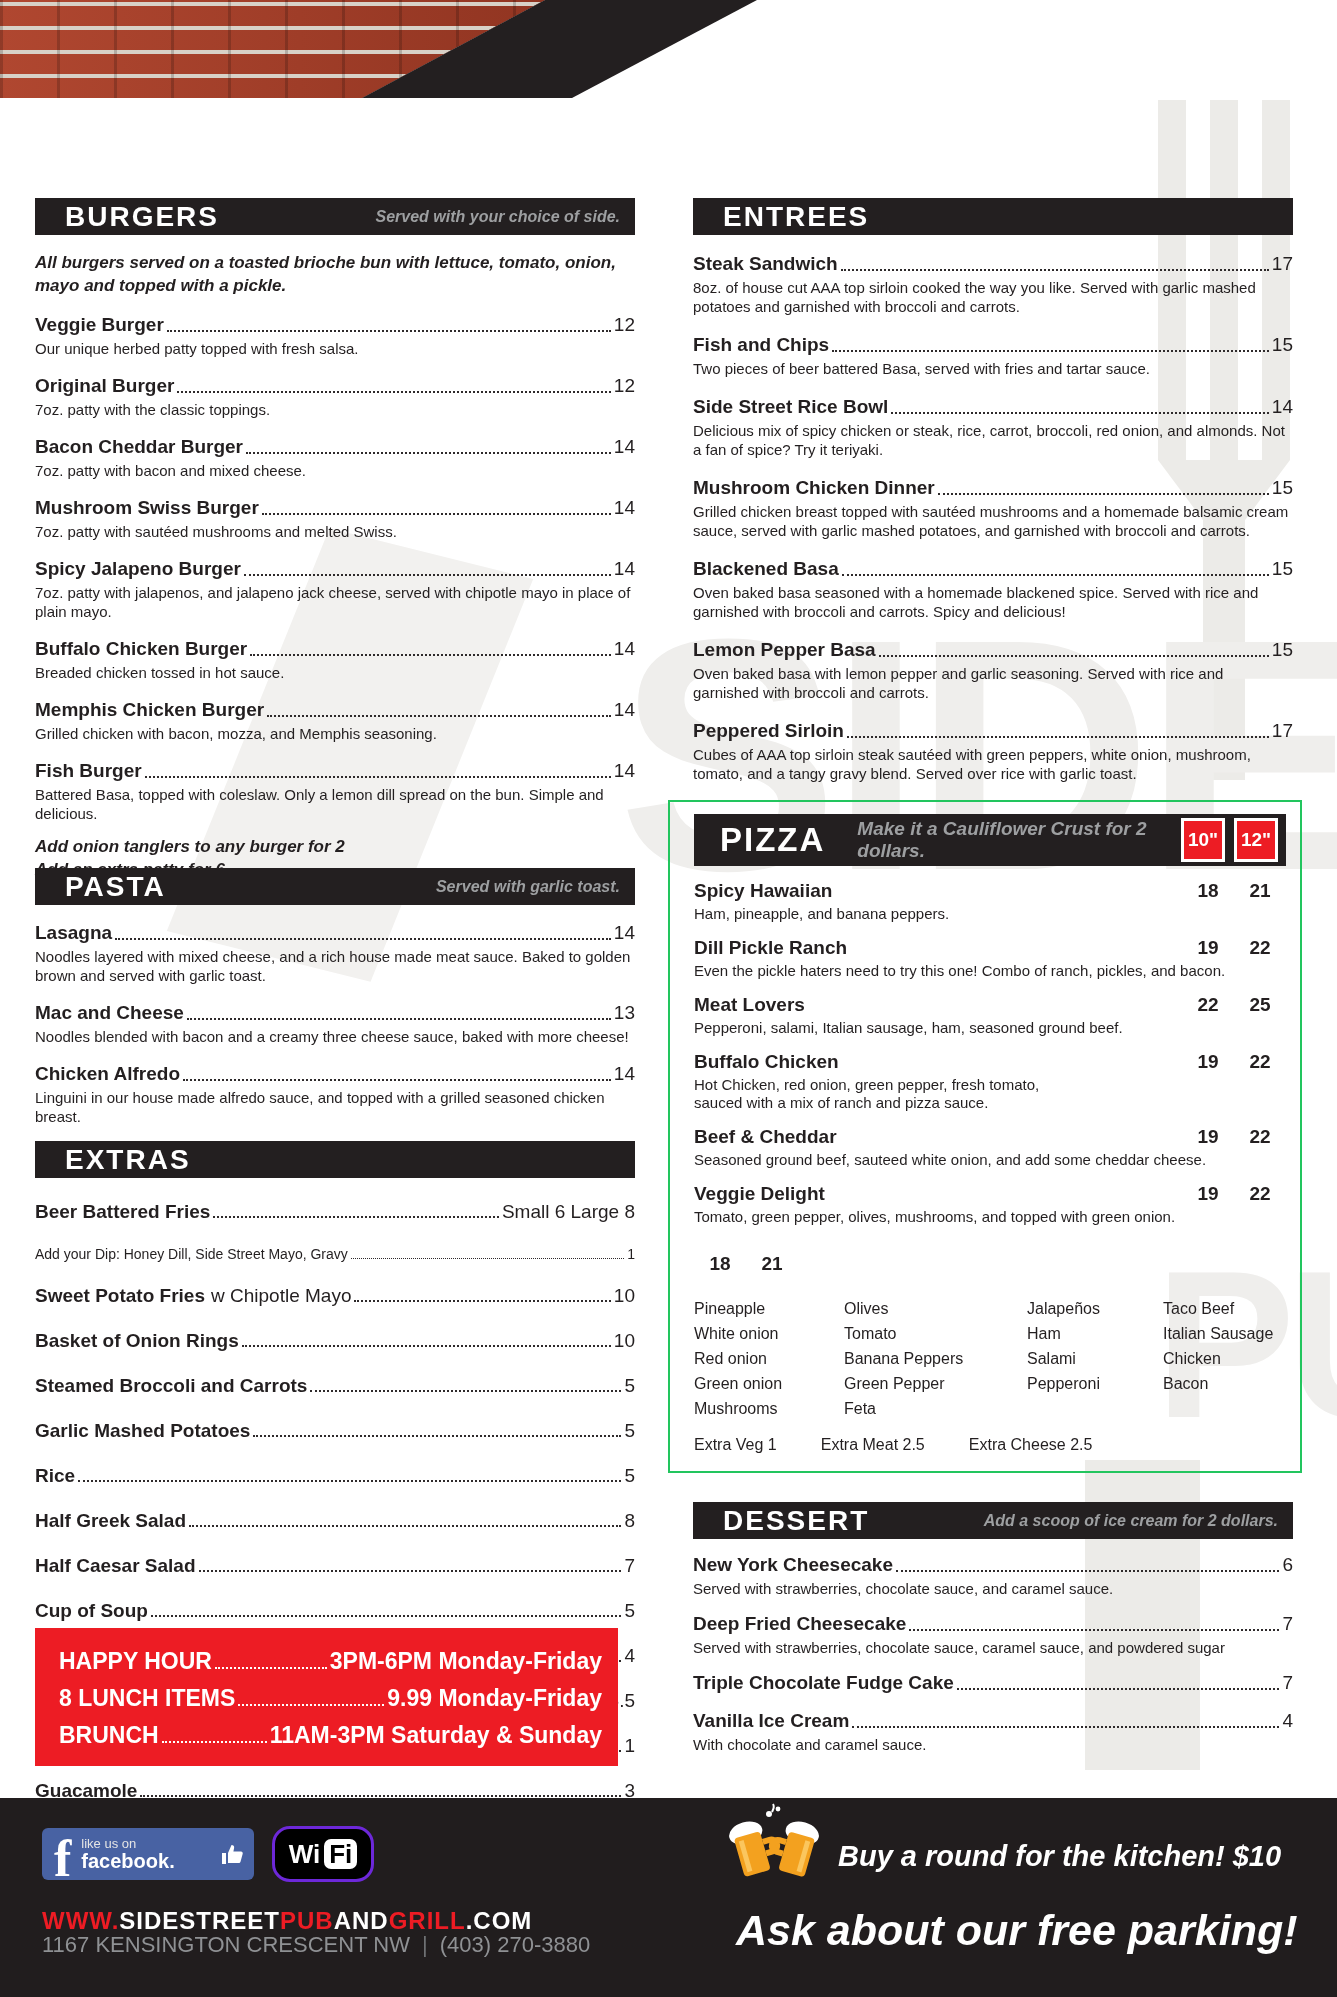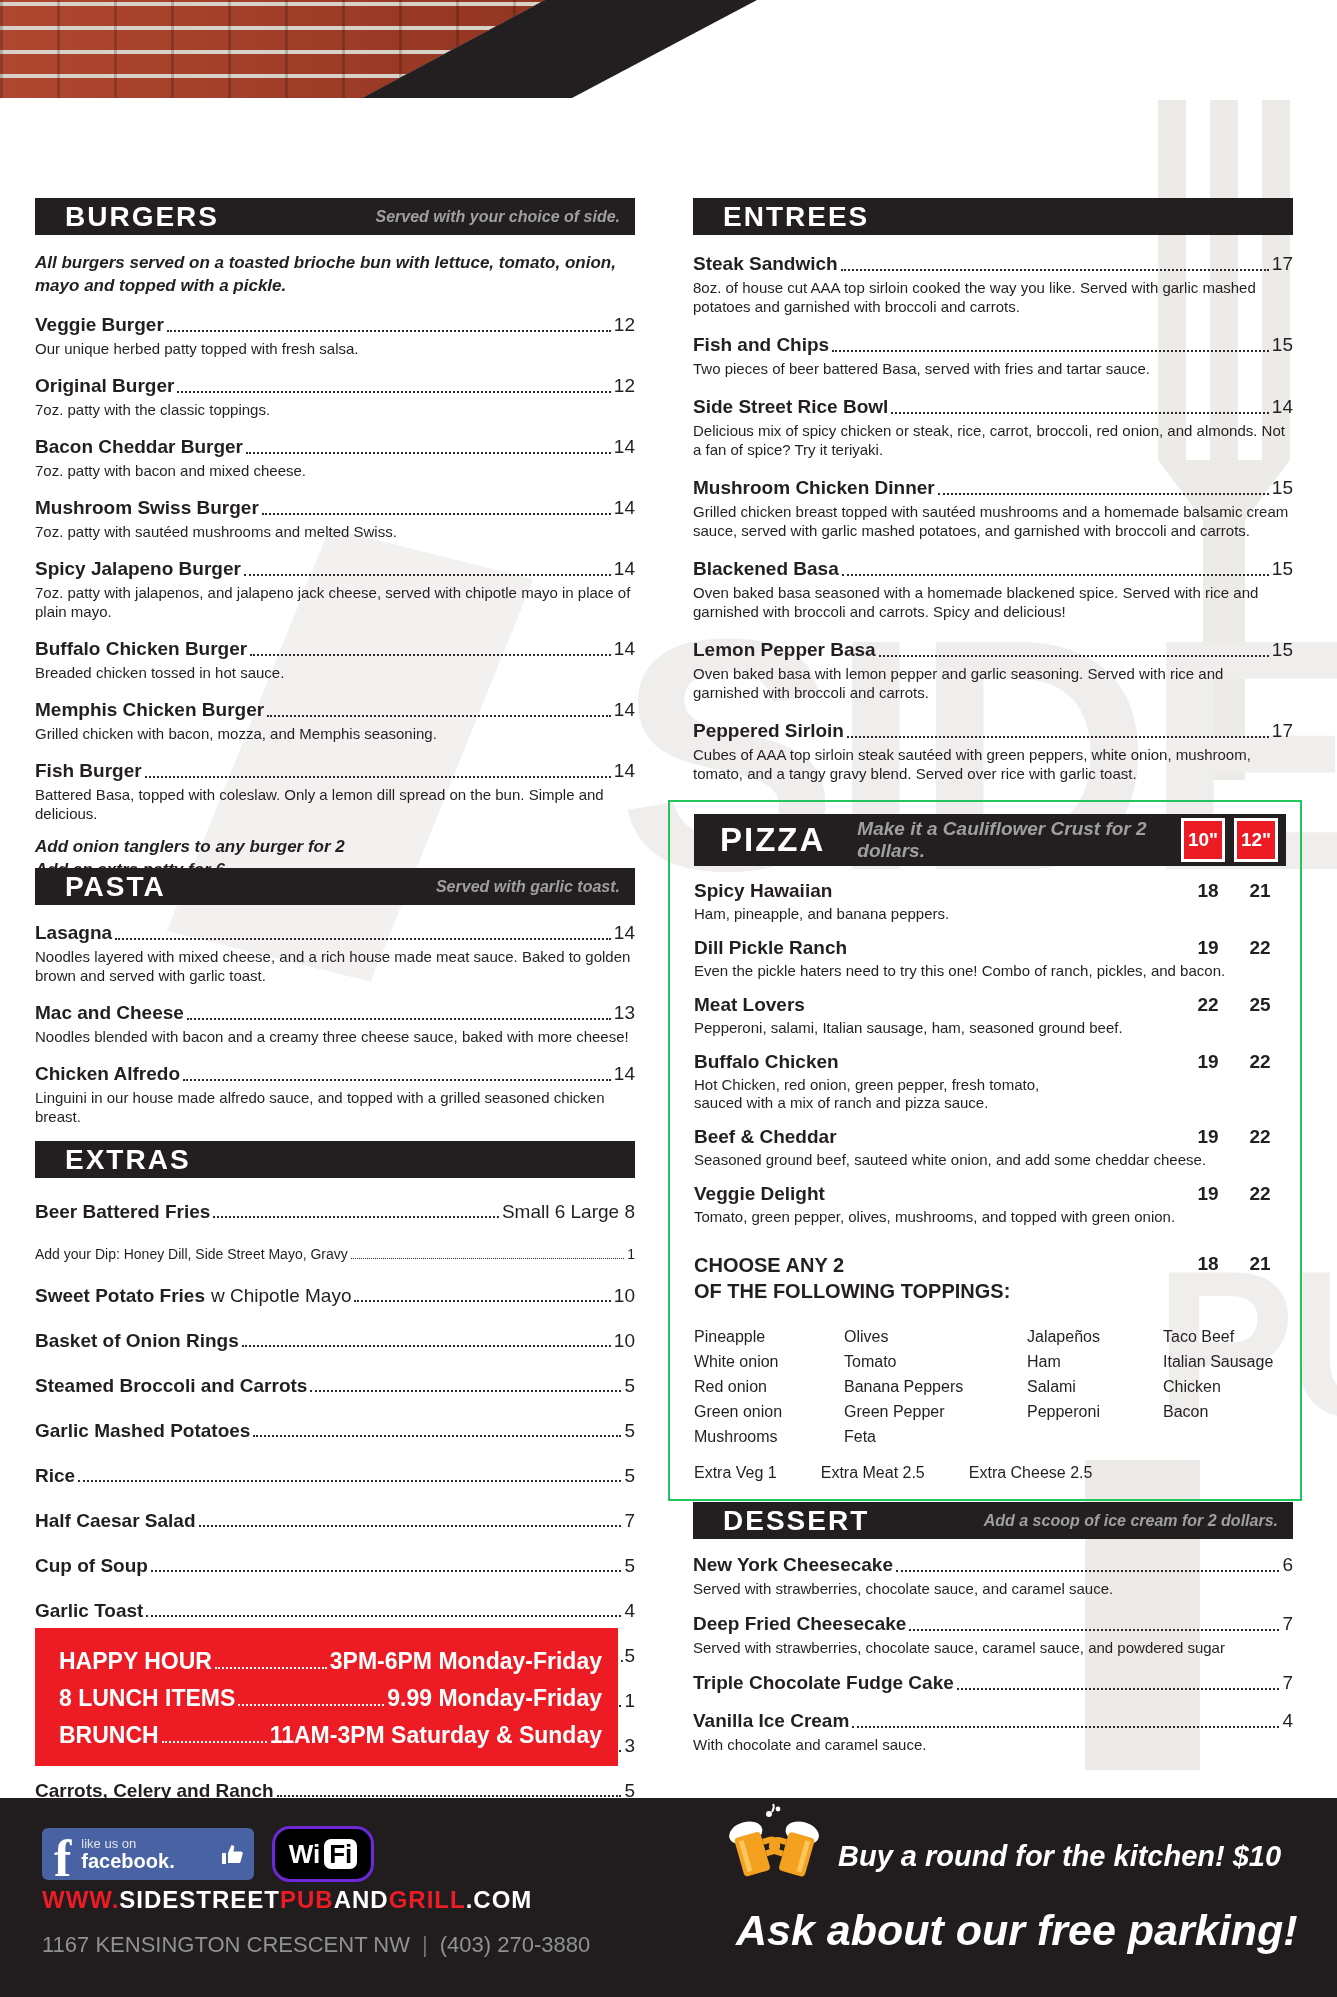--- a/index.html
+++ b/index.html
@@ -89,21 +89,21 @@
   .fb-txt{display:flex;flex-direction:column;margin-left:10px;flex:1;}
   .fb-l1{color:#e5e5e5;font-size:13px;line-height:14px;}
   .fb-l2{color:#fff;font-size:20px;font-weight:bold;line-height:20px;}
   .fb-thumb{flex:0 0 auto;}
   .wifi{position:absolute;left:272px;top:28px;width:102px;height:56px;background:#000;border:3px solid #6d28d9;
         border-radius:18px;display:flex;align-items:center;justify-content:center;gap:4px;box-sizing:border-box;}
   .wifi-wi{color:#fff;font-weight:bold;font-size:26px;}
   .wifi-fi{background:#fff;color:#000;font-weight:bold;font-size:26px;border-radius:7px;padding:0 5px;line-height:30px;}
   .beers{position:absolute;left:720px;top:4px;}
   .kitchen{position:absolute;left:838px;top:42px;color:#fff;font-weight:bold;font-style:italic;font-size:29px;}
-  .url{position:absolute;left:42px;top:88px;font-weight:bold;font-size:24px;letter-spacing:1px;color:#fff;}
+  .url{position:absolute;left:42px;top:109px;font-weight:bold;font-size:24px;letter-spacing:1px;color:#fff;}
   .url span{color:#fff;}
   .url span:nth-child(odd){color:#ed1c24;}
   .addr{position:absolute;left:42px;top:134px;font-size:22px;color:#8f9194;}
   .addr-sep{margin:0 12px;color:#6f7173;}
   .parking{position:absolute;left:736px;top:108px;color:#fff;font-weight:bold;font-style:italic;font-size:43px;}
 </style>
 </head>
 <body>
 
 <div class="page">
@@ -285,20 +285,27 @@
         </div>
         <div class="mi">
           <div class="mi-line">
             <span class="mi-name">Rice</span>
             <span class="leader"></span>
             <span class="mi-price">5</span>
           </div>
         </div>
         <div class="mi">
           <div class="mi-line">
+            <span class="mi-name">Half Greek Salad</span>
+            <span class="leader"></span>
+            <span class="mi-price">8</span>
+          </div>
+        </div>
+        <div class="mi">
+          <div class="mi-line">
             <span class="mi-name">Half Caesar Salad</span>
             <span class="leader"></span>
             <span class="mi-price">7</span>
           </div>
         </div>
         <div class="mi">
           <div class="mi-line">
             <span class="mi-name">Cup of Soup</span>
             <span class="leader"></span>
             <span class="mi-price">5</span>
@@ -489,22 +496,20 @@
             <span class="pz-name">Veggie Delight</span>
             <span class="pz-price">19</span>
             <span class="pz-price">22</span>
           </div>
           <div class="pz-desc">Tomato, green pepper, olives, mushrooms, and topped with green onion.</div>
         </div>
       </div>
     <div id="choose">
         <div class="pz">
           <div class="pz-line">
-            <span class="pz-name">CHOOSE ANY 2
-OF THE FOLLOWING TOPPINGS:</span>
             <span class="pz-price">18</span>
             <span class="pz-price">21</span>
           </div>
         </div>
       </div>
     <div class="tops">
       <div class="tcol">
           <div class="top-line">Pineapple</div>
           <div class="top-line">White onion</div>
           <div class="top-line">Red onion</div>

